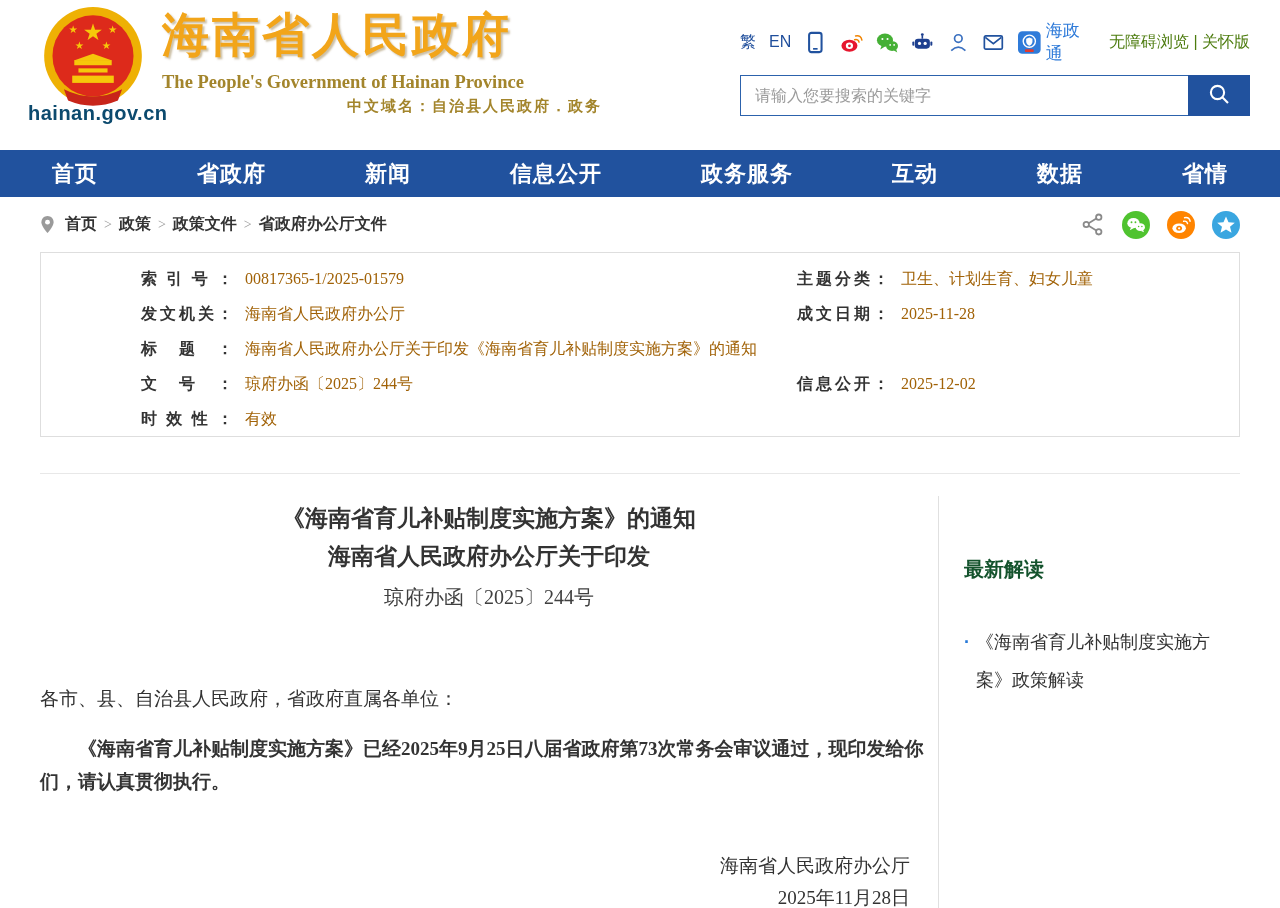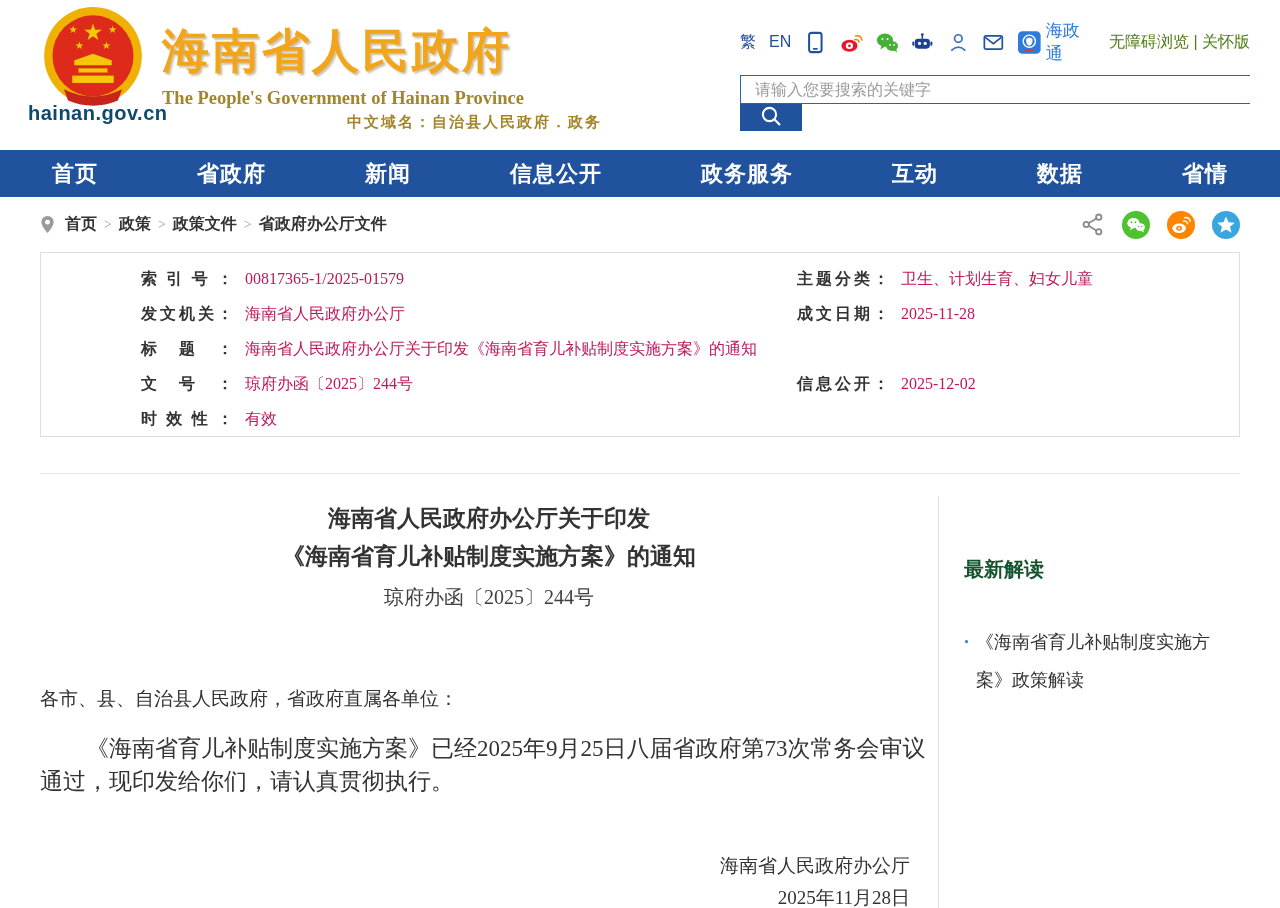--- a/index.html
+++ b/index.html
@@ -3,37 +3,37 @@
 <meta charset="utf-8">
 <style>
   * { margin:0; padding:0; box-sizing:border-box; }
   body { background:#fff; font-family:"Liberation Sans","DejaVu Sans",sans-serif; width:1280px; }
   .page { width:1280px; height:908px; overflow:hidden; background:#fff; }
 
   
   .header { position:relative; height:150px; background:#fff; }
   .logo { position:absolute; left:28px; top:6px; width:130px; text-align:center; cursor:pointer; }
   .logo-domain { margin-top:-14px; font-size:20px; font-weight:bold; color:#0c4a6e; letter-spacing:.5px; }
-  .title-block { position:absolute; left:162px; top:20px; width:440px; }
+  .title-block { position:absolute; left:162px; top:4px; width:440px; }
   .site-title { font-size:47px; font-weight:bold; color:#f2a51a; letter-spacing:3px; white-space:nowrap;
                 text-shadow:2px 2px 2px rgba(110,75,0,.35); font-family:"Liberation Sans","DejaVu Sans",sans-serif; }
   .site-en { margin-top:5px; font-size:18.5px; font-weight:bold; color:#a3852c; font-family:Liberation Serif, serif; white-space:nowrap; }
   .site-domain { margin-top:4px; font-size:15px; font-weight:bold; color:#a3852c; text-align:right; letter-spacing:2px; }
 
   .header-right { position:absolute; right:30px; top:28px; width:510px; }
   .utility-row { display:flex; align-items:center; justify-content:flex-end; gap:13px; height:28px; }
   .utility-row .txt-link { font-size:16px; color:#1f4e9c; text-decoration:none; cursor:pointer; }
   .utility-row .icon { width:23px; height:23px; display:inline-flex; align-items:center; justify-content:center; cursor:pointer; }
   .utility-row .icon svg { width:100%; height:100%; }
   .hzt { display:inline-flex; align-items:center; gap:5px; cursor:pointer; }
   .hzt-label { font-size:17px; color:#2f7bd9; }
   .gray-links { font-size:16px; color:#4d7c0f; white-space:nowrap; cursor:pointer; }
   .gray-links span { cursor:pointer; }
 
-  .search-bar { margin-top:19px; display:flex; height:56px;flex-direction:column; }
+  .search-bar { margin-top:19px; display:flex; height:41px; }
   .search-input { flex:1; border:1px solid #2c62ac; border-right:none; padding:0 14px; font-size:16px; color:#333; outline:none; }
   .search-input::placeholder { color:#9b9b9b; }
   .search-btn { width:62px; background:#21529e; border:none; cursor:pointer; display:flex; align-items:center; justify-content:center; }
   .search-btn svg { width:24px; height:24px; }
 
   
   .nav { height:47px; background:#21529e; display:flex; align-items:center; justify-content:space-between; padding:0 52px; }
   .nav a { color:#fff; font-size:22px; font-weight:600; text-decoration:none; cursor:pointer; letter-spacing:1px; }
 
   
@@ -49,30 +49,30 @@
 
   
   .doc-meta { margin:0 40px; border:1px solid #dedede; display:flex; padding-top:8px; height:185px; }
   .meta-col { font-family:"Liberation Serif","DejaVu Serif",serif; font-size:16px; }
   .meta-left { flex:0 0 655px; padding-left:100px; }
   .meta-right { flex:1; padding-left:40px; }
   .meta-row { line-height:35px; height:35px; white-space:nowrap; overflow:visible; }
   .meta-row.spacer { visibility:hidden; }
   .meta-label { display:inline-block; width:92px; font-weight:bold; color:#333;
                 text-align:justify; text-align-last:justify; }
-  .meta-value { color:#be185d; margin-left:8px; }
+  .meta-value { color:#a16207; margin-left:8px; }
 
   
   .main { display:flex; margin:36px 40px 0 40px; border-top:1px solid #e8e8e8; min-height:432px; }
   .article { flex:1; width:898px; font-family:"Liberation Serif","DejaVu Serif",serif; color:#333; }
   .art-titles { margin-top:26px; text-align:center; }
   .art-title { font-size:23px; font-weight:bold; line-height:38px; color:#333; }
   .art-docnum { font-size:20px; line-height:42px; color:#404040; }
   .art-salutation { margin-top:64px; font-size:19px; line-height:33px; }
-  .art-paragraph { margin-top:17px; font-size:23px; line-height:33px; text-indent:2em; }
+  .art-paragraph { margin-top:17px; font-size:19px; line-height:33px; text-indent:2em;font-weight:bold; }
   .art-sign { margin-top:52px; text-align:right; padding-right:28px; font-size:19px; line-height:32px; }
 
   .aside { width:302px; margin-top:22px; border-left:1px solid #e0e0e0; padding:12px 0 0 25px; }
   .aside-heading { font-size:20px; font-weight:bold; color:#14532d;margin-top:48px; }
   .aside-list { margin-top:40px; }
   .aside-item { display:flex; font-size:18px; line-height:38px; color:#333; cursor:pointer; }
   .aside-bullet { color:#2779d8; margin-right:6px; font-weight:bold; }
 </style>
 </head>
 <body>
@@ -297,22 +297,22 @@
       <div class="meta-row">
         <span class="meta-label">信息公开：</span>
         <span class="meta-value">2025-12-02</span>
       </div>
     </div>
   </section>
 
   <div class="main">
     <article class="article">
       <div class="art-titles">
+        <div class="art-title">《海南省育儿补贴制度实施方案》的通知</div>
         <div class="art-title">海南省人民政府办公厅关于印发</div>
-        <div class="art-title">《海南省育儿补贴制度实施方案》的通知</div>
         <div class="art-docnum">琼府办函〔2025〕244号</div>
       </div>
       <p class="art-salutation">各市、县、自治县人民政府，省政府直属各单位：</p>
       <p class="art-paragraph">《海南省育儿补贴制度实施方案》已经2025年9月25日八届省政府第73次常务会审议通过，现印发给你们，请认真贯彻执行。</p>
       <div class="art-sign">
         <div>海南省人民政府办公厅</div>
         <div>2025年11月28日</div>
       </div>
     </article>
 

